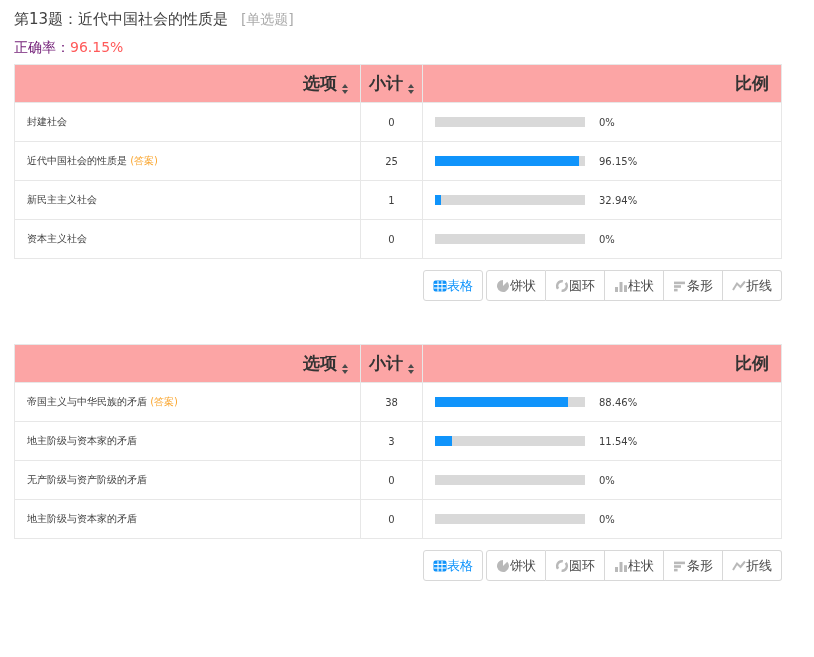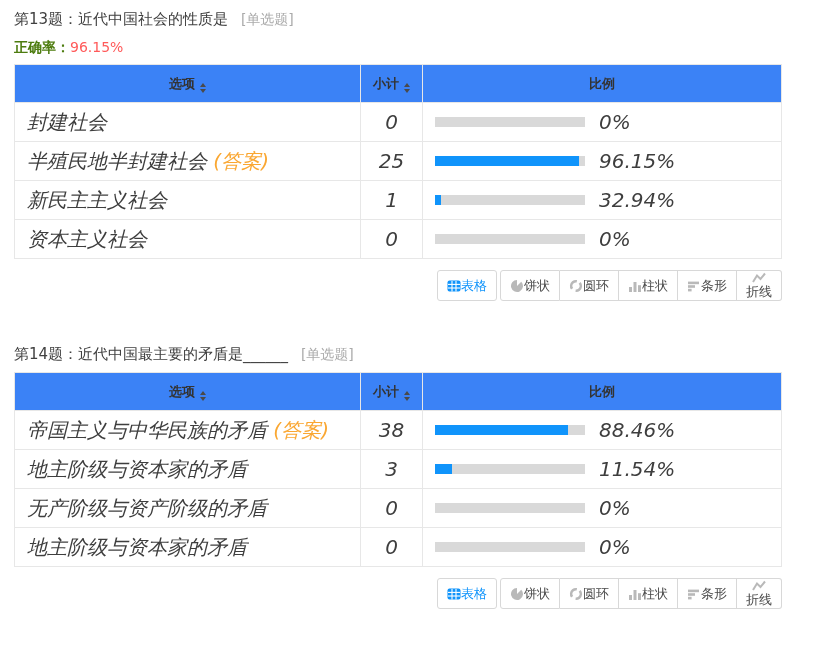--- a/index.html
+++ b/index.html
@@ -11,46 +11,45 @@
     font-family: "DejaVu Sans", "Liberation Sans", sans-serif;
     color: #3e3e3e;
     overflow: hidden;
   }
   .question-block + .question-block { margin-top: 43px; }
 
   .question-title { font-size: 15px; color: #404040; line-height: 20px; }
   .type-tag { color: #aaaaaa; margin-left: 8px; font-size: 14px; }
 
   .accuracy-line { margin-top: 9px; font-size: 14px; line-height: 18px; }
-  .accuracy-label { font-weight: bold; color: #4d7c0f; }
+  .accuracy-label { font-weight: normal; color: #701a75; }
   .accuracy-value { color: #ff5a5a; }
 
   table.results {
     margin-top: 8px;
     width: 768px;
     border-collapse: collapse;
     table-layout: fixed;
   }
   table.results th, table.results td { border: 1px solid #e7e7e7; }
   table.results th {
-    background: #3b82f6;
-    text-align: center;
+    background: #fca5a5;
+    text-align: right;
     font-weight: bold;
-    font-size: 13px;
+    font-size: 17px;
     color: #333333;
     height: 38px;
     padding: 0 12px;
   }
   table.results td {
     height: 39px;
     padding: 0 12px;
-    font-size: 20px;
+    font-size: 10px;
     color: #3e3e3e;
     background: #ffffff;
-    font-style: italic;
   }
   .col-option { width: 346px; }
   .col-count  { width: 62px; padding: 4px 8px !important; }
   .cell-count { text-align: center; }
   .answer-tag { color: #faa732; }
 
   .sort-caret {
     display: inline-flex;
     flex-direction: column;
     gap: 2px;
@@ -92,21 +91,21 @@
     font-size: 13px;
     color: #4a4a4a;
     cursor: pointer;
     font-family: inherit;
     line-height: 1;
   }
   .chart-btn.active { color: #1094fb; border-radius: 3px; margin-right: 3px; }
   .btn-group { display: flex; }
   .btn-group .chart-btn + .chart-btn { border-left: none; }
   .btn-group .chart-btn:first-child { border-radius: 3px 0 0 3px; }
-  .btn-group .chart-btn:last-child { border-radius: 0 3px 3px 0; flex-direction: column; }
+  .btn-group .chart-btn:last-child { border-radius: 0 3px 3px 0; }
   .chart-btn svg { flex: none; display: block; }
 </style>
 </head>
 <body>
 
 <div class="question-block">
   <div class="question-title">
     <span>第13题：近代中国社会的性质是</span>
     <span class="type-tag">[单选题]</span>
   </div>
@@ -141,21 +140,21 @@
         <td>
           <div class="ratio-wrap">
             <div class="track">
                 <div class="fill" style="width: 0%;"></div>
               </div>
             <span class="pct">0%</span>
           </div>
         </td>
       </tr>
       <tr>
-        <td><span>半殖民地半封建社会</span> <span class="answer-tag">(答案)</span></td>
+        <td><span>近代中国社会的性质是</span> <span class="answer-tag">(答案)</span></td>
         <td class="cell-count">25</td>
         <td>
           <div class="ratio-wrap">
             <div class="track">
                 <div class="fill" style="width: 96.15%;"></div>
               </div>
             <span class="pct">96.15%</span>
           </div>
         </td>
       </tr>
@@ -232,24 +231,20 @@
         <svg width="14" height="14" viewBox="0 0 14 14">
             <polyline points="1,11 5,4.5 8.5,8 13,2.5" fill="none" stroke="#b9b9b9" stroke-width="2"></polyline>
           </svg>
         <span>折线</span>
       </button>
     </div>
   </div>
 </div>
 
 <div class="question-block">
-  <div class="question-title">
-    <span>第14题：近代中国最主要的矛盾是______</span>
-    <span class="type-tag">[单选题]</span>
-  </div>
 
   <table class="results">
     <thead>
       <tr>
         <th class="col-option">
           <span>选项</span><span class="sort-caret">
               <i class="up"></i>
               <i class="down"></i>
             </span>
         </th>

